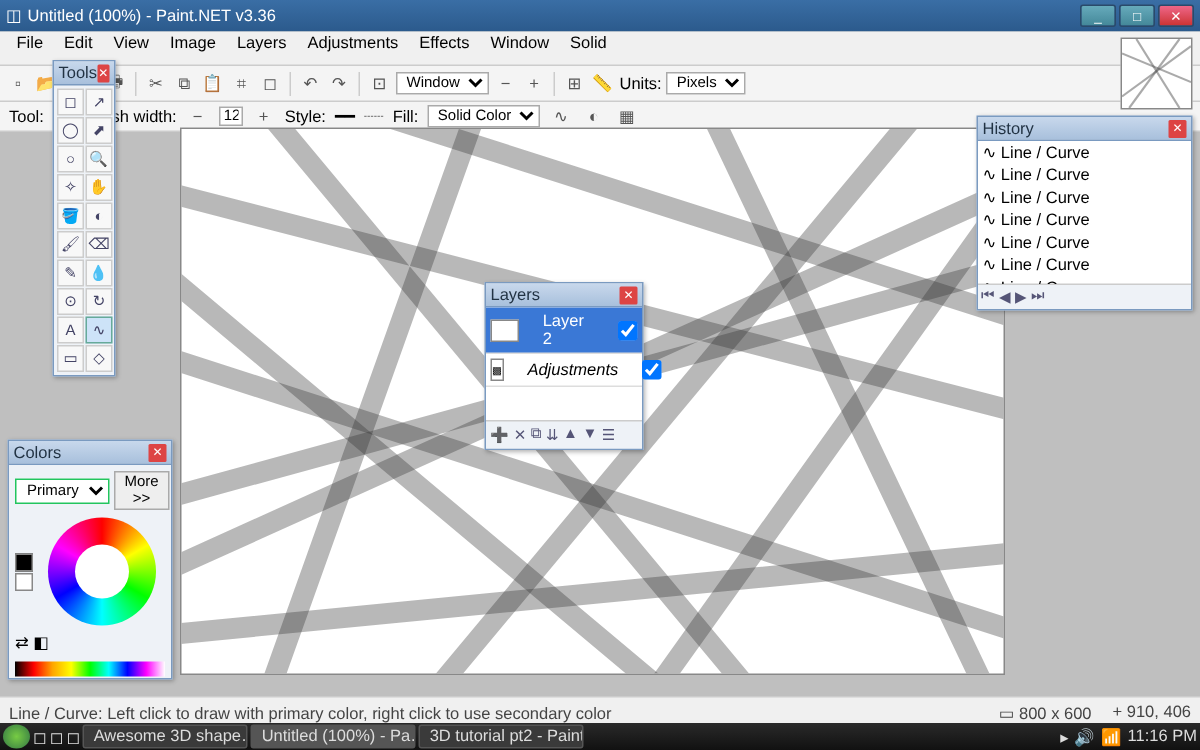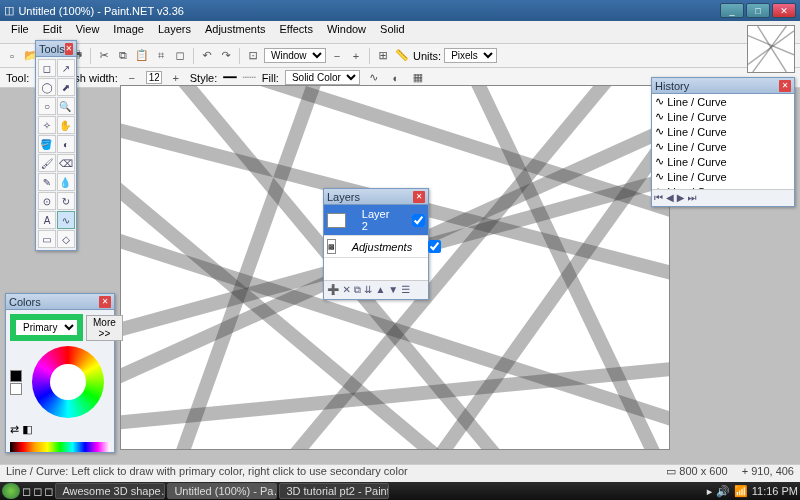--- a/index.html
+++ b/index.html
@@ -21,42 +21,42 @@
 .panel{position:absolute;background:#eef2f7;border:1px solid #7a9ac0;box-shadow:1px 1px 3px rgba(0,0,0,.3)}
 .panel-title{height:16px;background:linear-gradient(#c8d8ec,#a8c0dc);border-bottom:1px solid #7a9ac0;display:flex;align-items:center;justify-content:space-between;padding:0 3px;font-size:10px;color:#234}
 .pclose{width:12px;height:12px;background:#d44;color:#fff;font-size:8px;display:flex;align-items:center;justify-content:center;border-radius:1px}
 .tools-panel{left:35px;top:40px;width:42px}
 .tools-grid{display:grid;grid-template-columns:1fr 1fr;gap:1px;padding:2px}
 .tool{width:18px;height:18px;background:#f8f8f8;border:1px solid #ccc;display:flex;align-items:center;justify-content:center;font-size:10px;color:#446}
 .tool.sel{background:#cde3f8;border-color:#6a9}
 .colors-panel{left:5px;top:293px;width:110px;height:160px}
 .colors-body{padding:4px;display:flex;flex-direction:column;gap:3px}
 .color-row{display:flex;gap:3px;align-items:center}
-.sel-drop{border:6px solid #22c55e;background:#fff;padding:1px 3px;font-size:10px}
+.sel-drop{border:1px solid #22c55e;background:#fff;padding:1px 3px;font-size:10px}
 .more-btn{border:1px solid #aaa;background:#eee;padding:1px 6px;font-size:10px}
 .wheel{width:72px;height:72px;border-radius:50%;background:conic-gradient(red,yellow,lime,cyan,blue,magenta,red);margin:2px auto;position:relative}
 .wheel::after{content:"";position:absolute;inset:25%;background:#fff;border-radius:50%}
 .swatches{display:flex;flex-direction:column;gap:1px}
 .srow{width:12px;height:12px;border:1px solid #888}
 .strip{height:10px;background:linear-gradient(90deg,#000,red,orange,yellow,lime,cyan,blue,magenta,#fff);margin-top:3px}
 .history-panel{right:5px;top:77px;width:144px}
 .hist-list{max-height:95px;overflow-y:auto;background:#fff}
 .hist-item{padding:1px 3px;font-size:10px;display:flex;align-items:center;gap:3px}
 .hist-nav{display:flex;gap:3px;padding:2px;border-top:1px solid #ccc;justify-content:flex-start}
 .hist-nav span{color:#557;font-size:10px}
 .layers-panel{left:323px;top:188px;width:106px}
 .layers-body{background:#fff}
 .layer-row{display:flex;align-items:center;gap:16px;padding:3px;border-bottom:1px solid #ddd;font-size:10px}
 .layer-row.sel{background:#3a78d6;color:#fff}
 .layer-thumb{width:20px;height:15px;border:1px solid #888;background:#fff;font-size:7px;display:flex;align-items:center;justify-content:center}
 .layer-chk{margin-left:auto}
 .layers-tb{display:flex;gap:3px;padding:3px;border-top:1px solid #ccc;background:#eef2f7}
 .layers-tb span{font-size:10px;color:#557}
 .nav-thumb{position:absolute;right:5px;top:25px;width:48px;height:48px;background:#fff;border:1px solid #888}
-.statusbar{position:absolute;bottom:18px;left:0;right:0;height:18px;background:#f0f0f0;border-top:1px solid #ccc;display:flex;align-items:flex-start;padding:0 6px;font-size:10px;color:#444;justify-content:space-between}
+.statusbar{position:absolute;bottom:18px;left:0;right:0;height:18px;background:#f0f0f0;border-top:1px solid #ccc;display:flex;align-items:flex-end;padding:0 6px;font-size:10px;color:#444;justify-content:space-between}
 .taskbar{position:absolute;bottom:0;left:0;right:0;height:18px;background:linear-gradient(#2a2a2a,#111);display:flex;align-items:center;gap:2px;padding:0 2px;color:#ddd;font-size:9px}
 .start{width:18px;height:16px;background:radial-gradient(circle,#7c4,#374);border-radius:50%}
 .task-btn{background:#3a3a3a;border:1px solid #555;padding:1px 6px;border-radius:2px;max-width:110px;overflow:hidden;white-space:nowrap}
 .task-btn.active{background:#555}
 .tray{margin-left:auto;display:flex;gap:4px;align-items:center}
 select,input{font-size:10px;border:1px solid #aaa;background:#fff;padding:0 2px}
 .dim{color:#888}
 </style>
 </head>
 <body>

